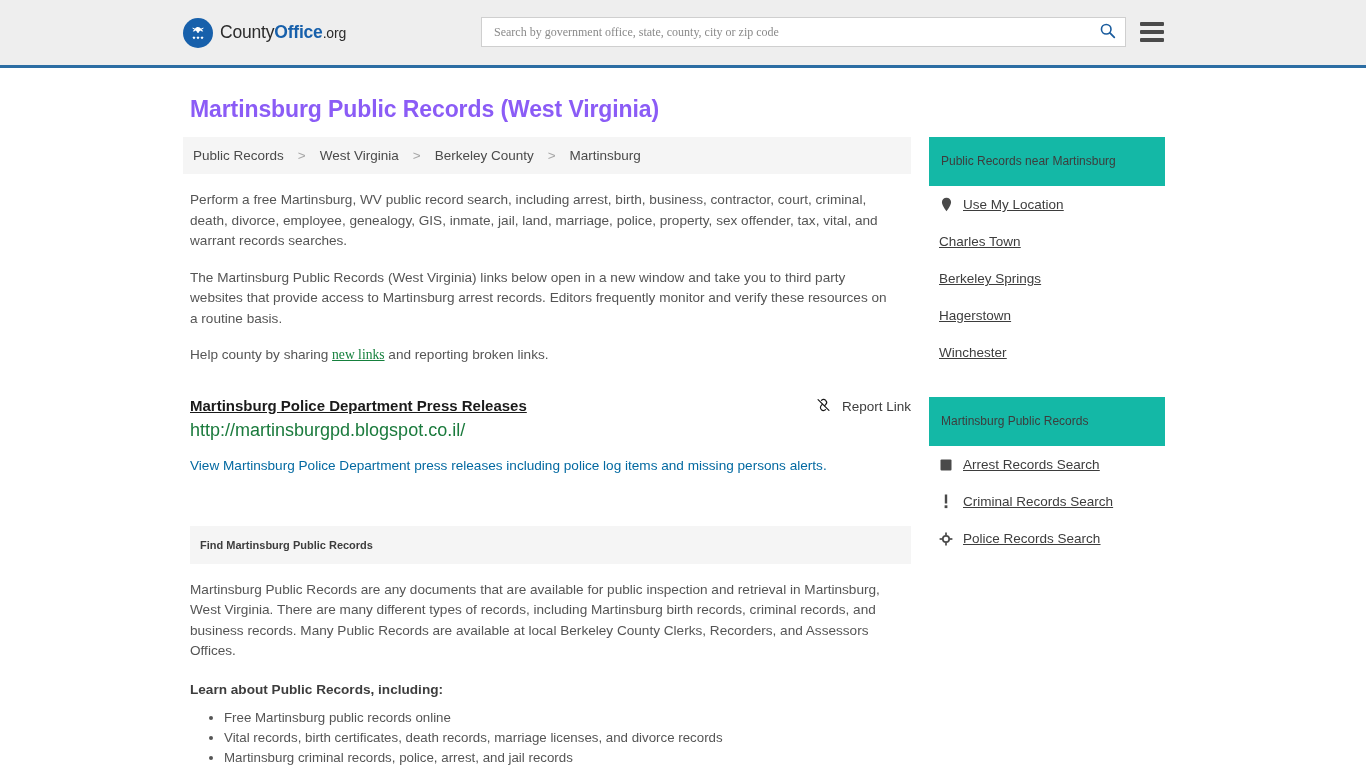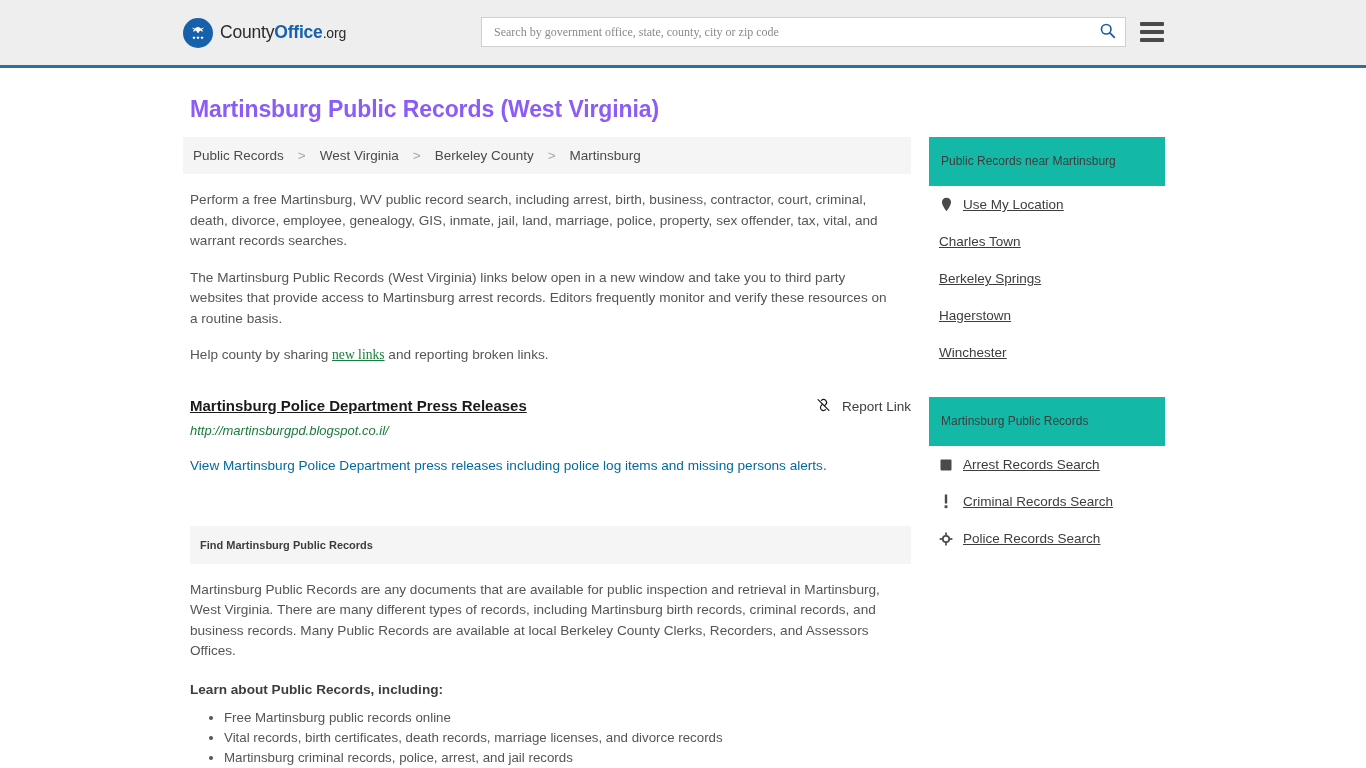--- a/index.html
+++ b/index.html
@@ -186,24 +186,23 @@
     align-items: center;
     gap: 10px;
     font-size: 13.5px;
     color: #3d3d3d;
     cursor: pointer;
     white-space: nowrap;
     padding-top: 1px;
   }
   .result-url {
     color: #1a7a3c;
-    font-size: 13px;
+    font-size: 18px;
     margin-top: 6px;
     line-height: 17px;
-    font-style: italic;
   }
   .result-desc {
     font-size: 13.6px;
     line-height: 24px;
     color: #0369a1;
     margin-top: 15px;
     padding-right: 18px;
   }
 
   

